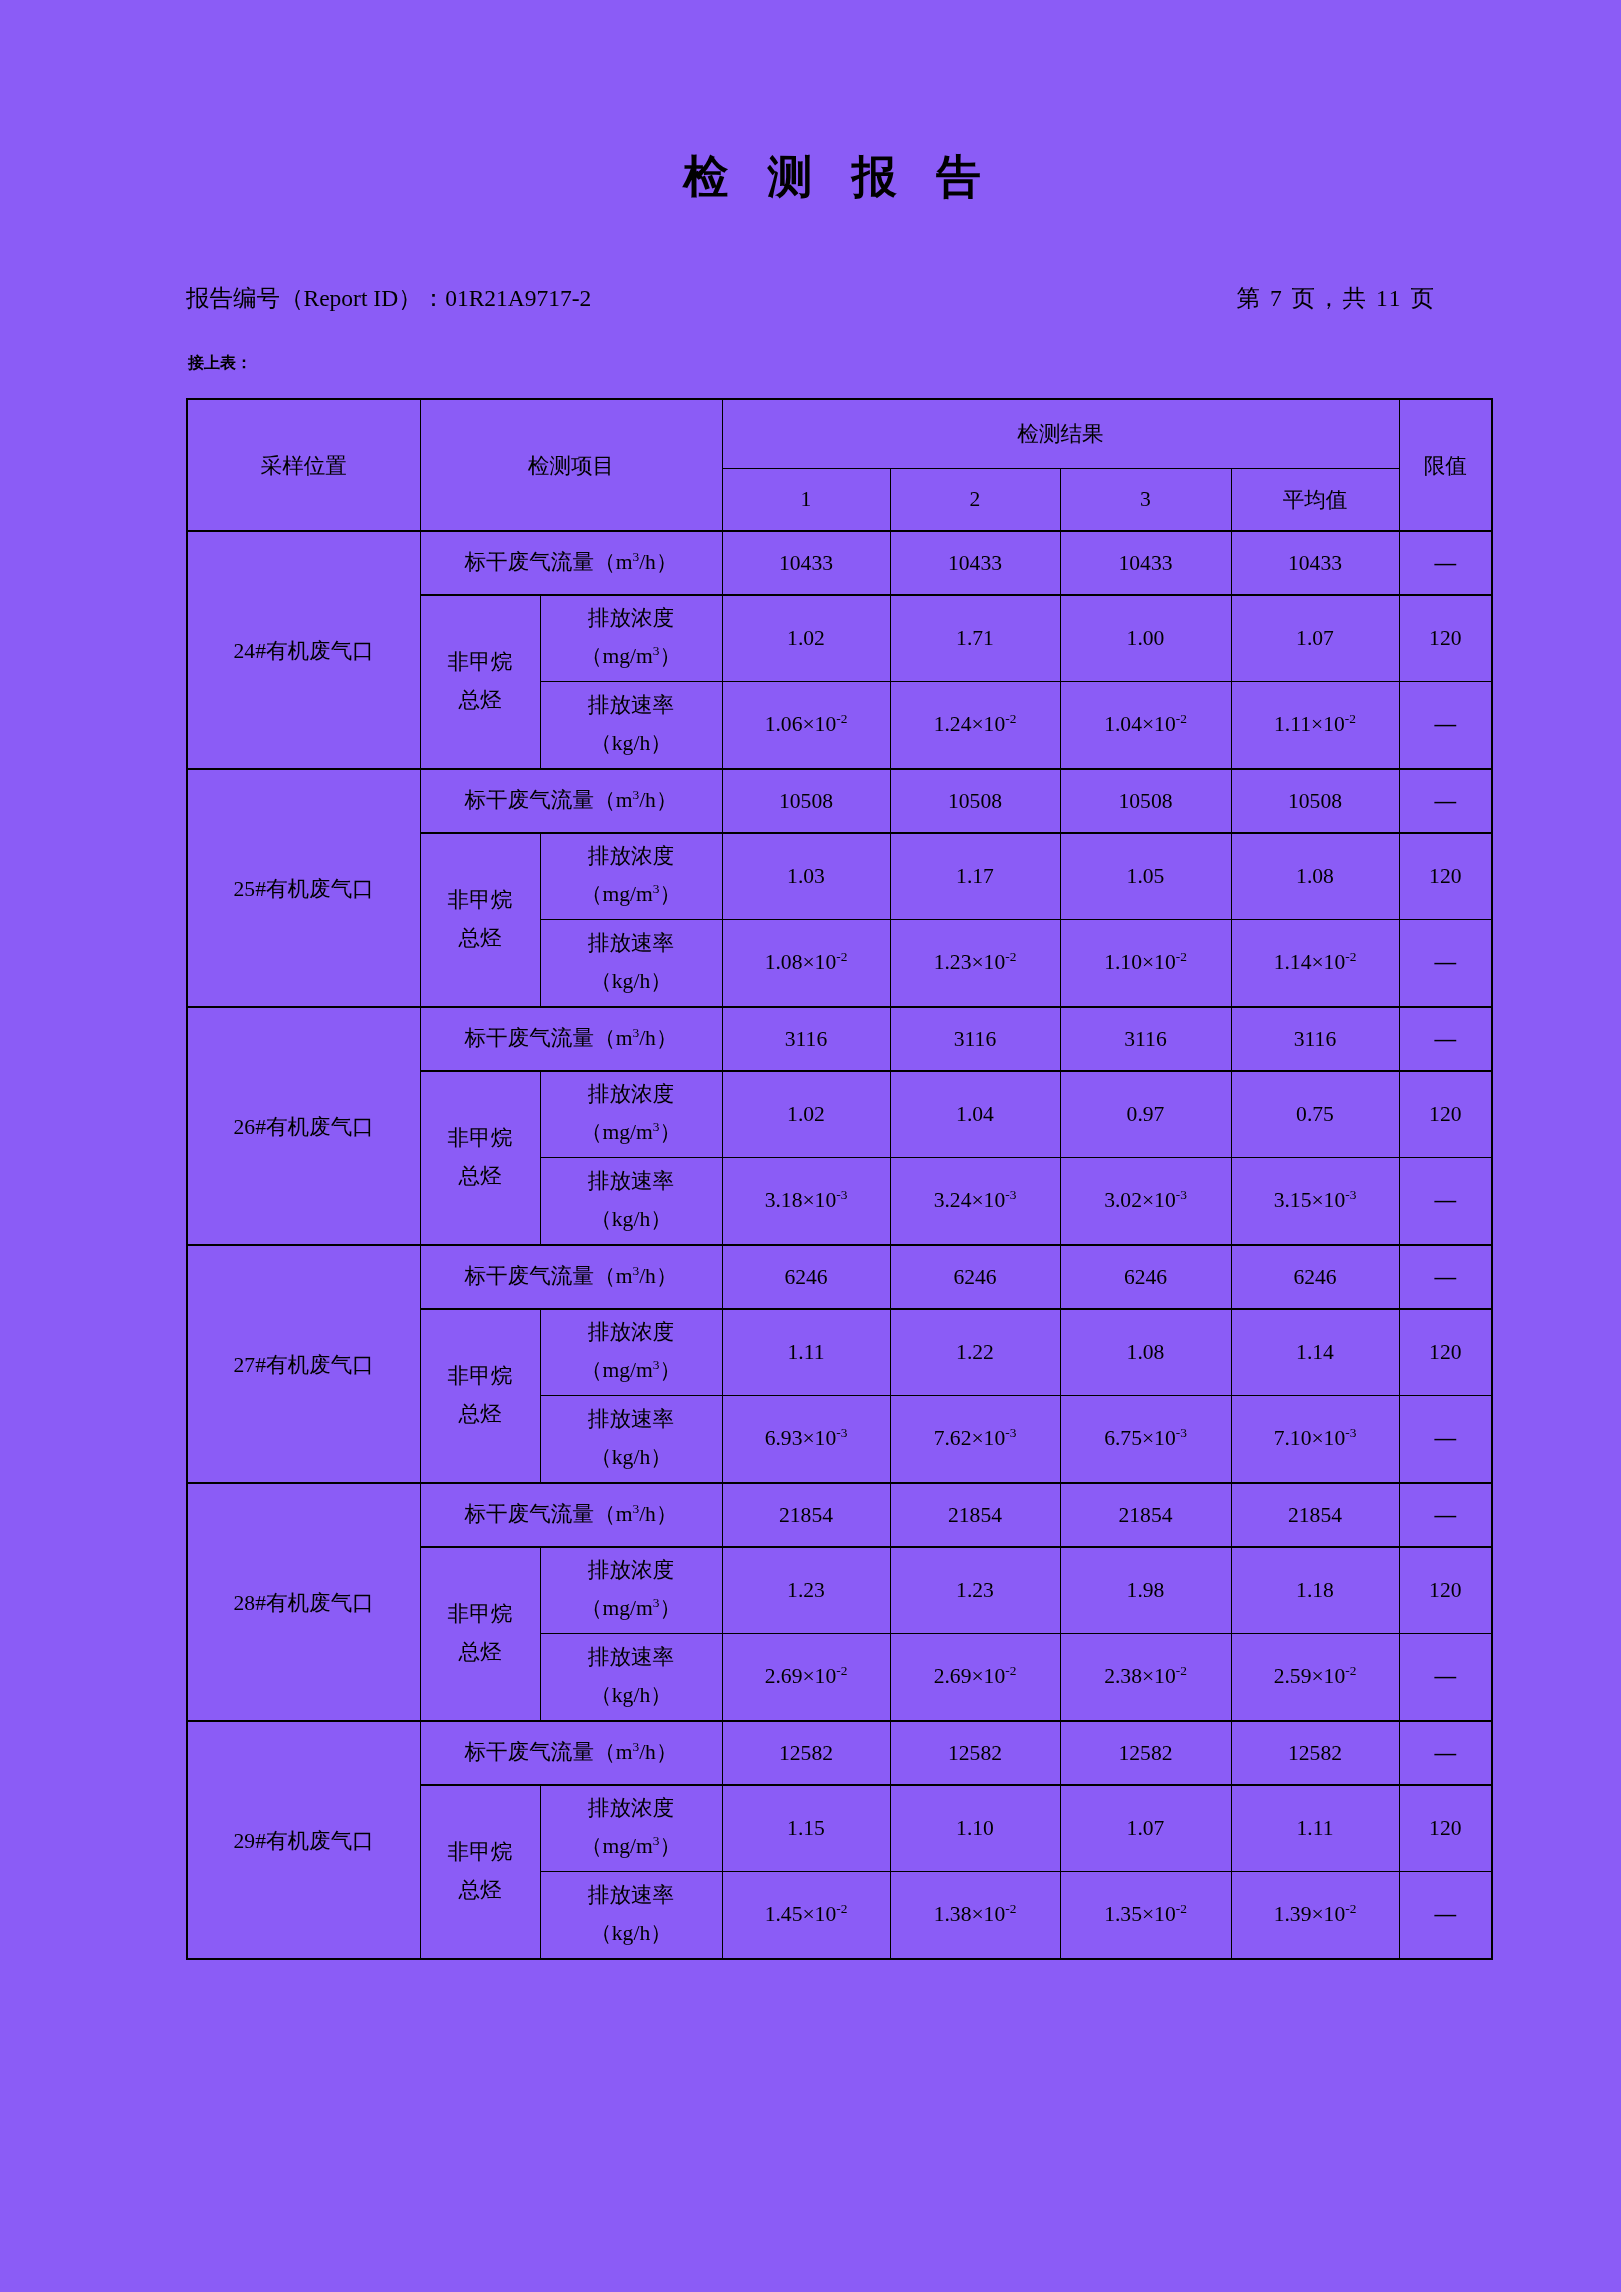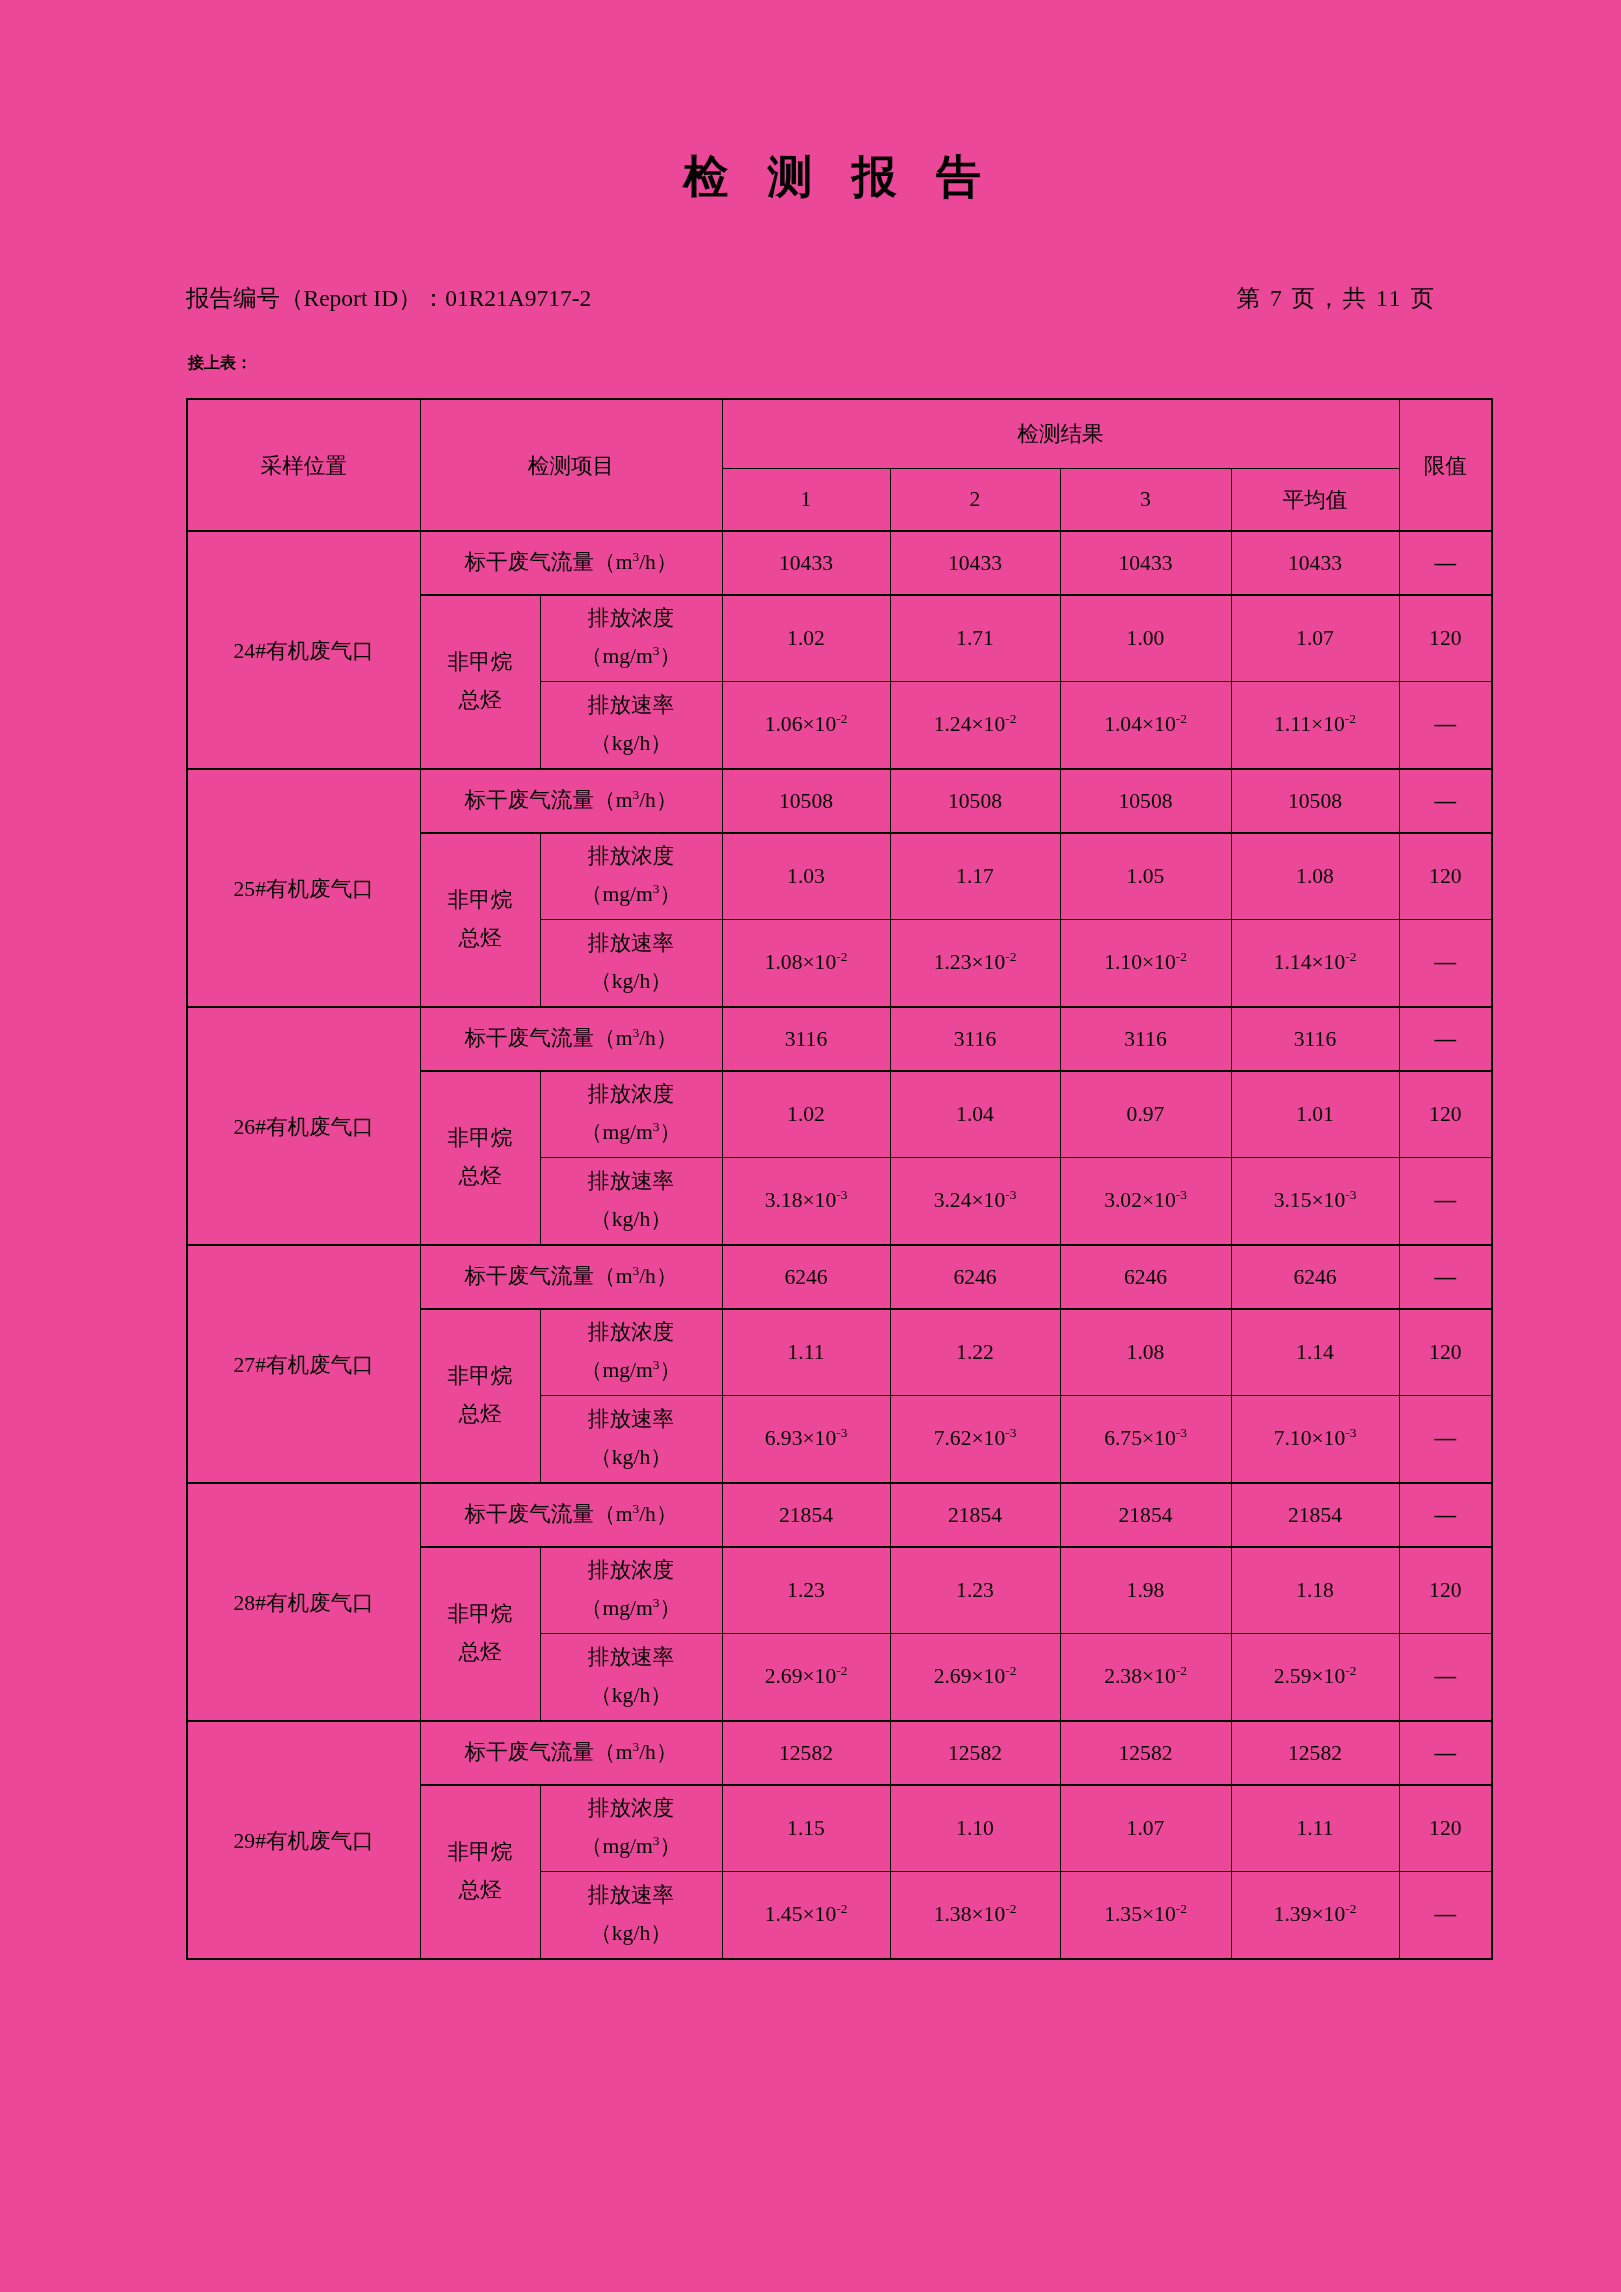--- a/index.html
+++ b/index.html
@@ -1,20 +1,20 @@
 <!DOCTYPE html>
 <html><head>
 <meta charset="utf-8">
 <style>
   html, body { margin: 0; padding: 0; background: #e8e8e8; }
   .page {
     position: relative;
     width: 1621px;
     height: 2293px;
-    background: #ec4899;
+    background: #8b5cf6;
     margin: 0 auto;
     font-family: "Liberation Serif", "DejaVu Serif", serif;
     color: #000;
     overflow: hidden;
   }
   .title {
     position: absolute;
     top: 147px;
     left: 186px;
     width: 1304px;
@@ -187,21 +187,21 @@
         <td class="dash">—</td>
       </tr>
       <tr class="r-conc">
         <td rowspan="2" class="lbl">非甲烷
 总烃</td>
         <td class="lbl">排放浓度
 （mg/m<sup>3</sup>）</td>
         <td>1.02</td>
         <td>1.04</td>
         <td>0.97</td>
-        <td>1.01</td>
+        <td>0.75</td>
         <td>120</td>
       </tr>
       <tr class="r-rate">
         <td class="lbl">排放速率
 （kg/h）</td>
         <td>3.18×10<sup>-3</sup></td>
         <td>3.24×10<sup>-3</sup></td>
         <td>3.02×10<sup>-3</sup></td>
         <td>3.15×10<sup>-3</sup></td>
         <td class="dash">—</td>

